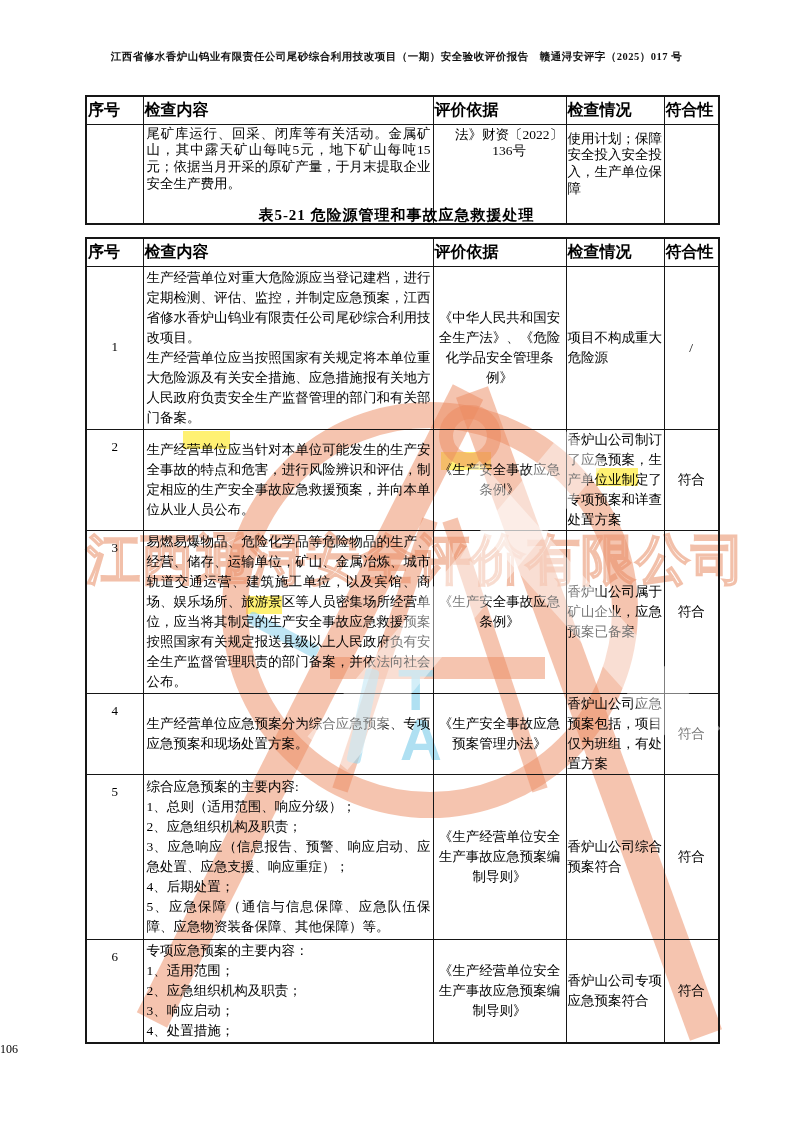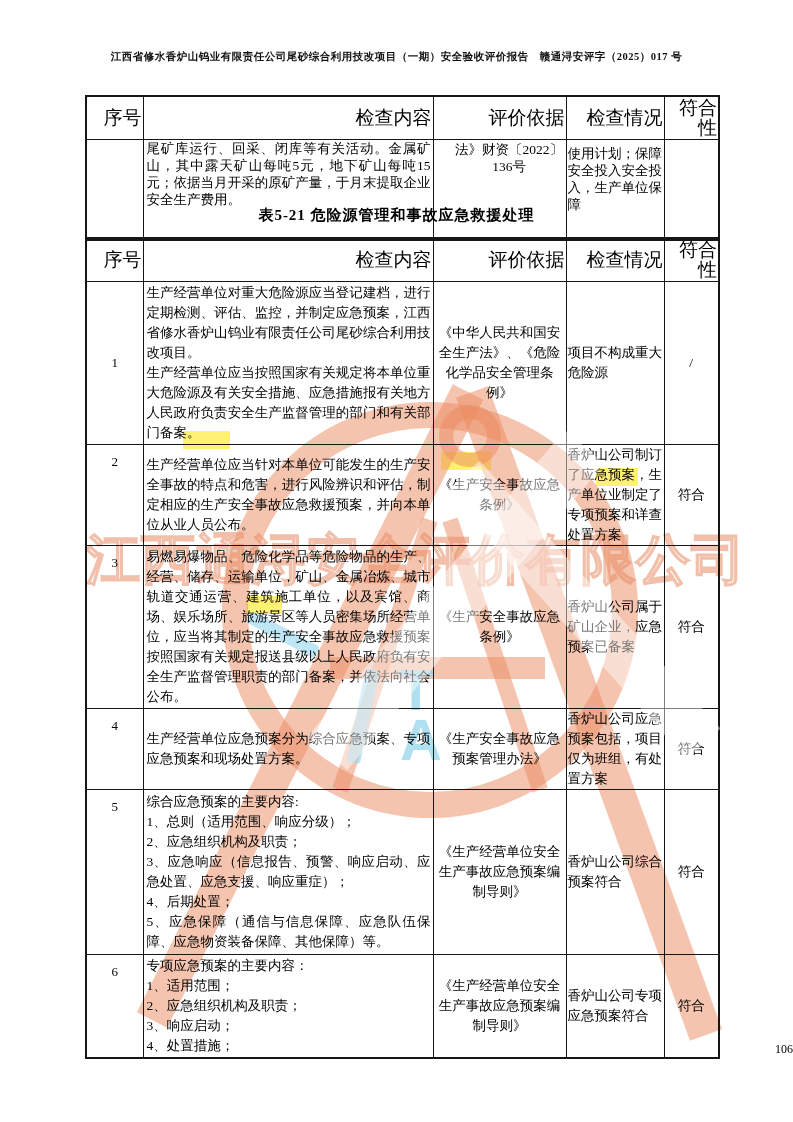--- a/index.html
+++ b/index.html
@@ -17,21 +17,21 @@
   
   .doc-table{
     position:absolute;left:85px;border-collapse:collapse;table-layout:fixed;
     width:633px;z-index:2;background:transparent;
   }
   .doc-table td,.doc-table th{
     border:1px solid #161616;overflow:hidden;
     font-size:13.5px;line-height:20px;color:#000;background:transparent;
   }
   .doc-table{border:2px solid #161616;}
-  .doc-table th{font-size:19px;font-weight:400;text-align:right;vertical-align:middle;}
+  .doc-table th{font-size:16px;font-weight:700;text-align:left;vertical-align:middle;}
   .top-table{top:95px;}
   .top-table td{line-height:16.9px;}
   .main-table{top:237px;}
   col.c-no{width:57px;} col.c-content{width:290px;} col.c-basis{width:133px;}
   col.c-situation{width:98px;} col.c-conf{width:55px;}
   tr.hdr{height:28px;}
   tr.h84{height:100px;margin-left:19px;} tr.h160{height:160px;} tr.h100{height:100px;}
   tr.h80{height:80px;} tr.h165{height:165px;}
   td.no{ text-align:center;vertical-align:top;padding-top:7px;font-size:13px;}
   .main-table tr.rowmid td.no{vertical-align:middle;padding-top:0;}
@@ -45,21 +45,21 @@
   td.situation{text-align:left;vertical-align:middle;padding:0 1px;}
   .top-table td.situation{vertical-align:top;padding-top:7px;font-family:Liberation Mono, monospace;}
   td.conf{text-align:center;vertical-align:middle;}
   
   .table-title{
     position:absolute;top:206px;left:0;width:100%;text-align:center;
     font-size:15px;font-weight:700;z-index:2;letter-spacing:1px;
   }
   
   .page-number{
-    position:absolute;top:1042px;left:0;width:100%;text-align:right;
+    position:absolute;top:1042px;left:0;width:100%;text-align:left;
     font-size:12px;z-index:2;
   }
   
   .watermark{position:absolute;inset:0;z-index:1;pointer-events:none;}
   .wm-svg{position:absolute;left:0;top:0;}
   .wm-company{
     position:absolute;left:86px;top:524px;width:666px;
     font-size:54px;font-weight:700;letter-spacing:1px;white-space:nowrap;
     color:transparent;-webkit-text-stroke:1.5px rgba(232,140,100,0.55);
     text-stroke:1.5px rgba(232,140,100,0.55);

